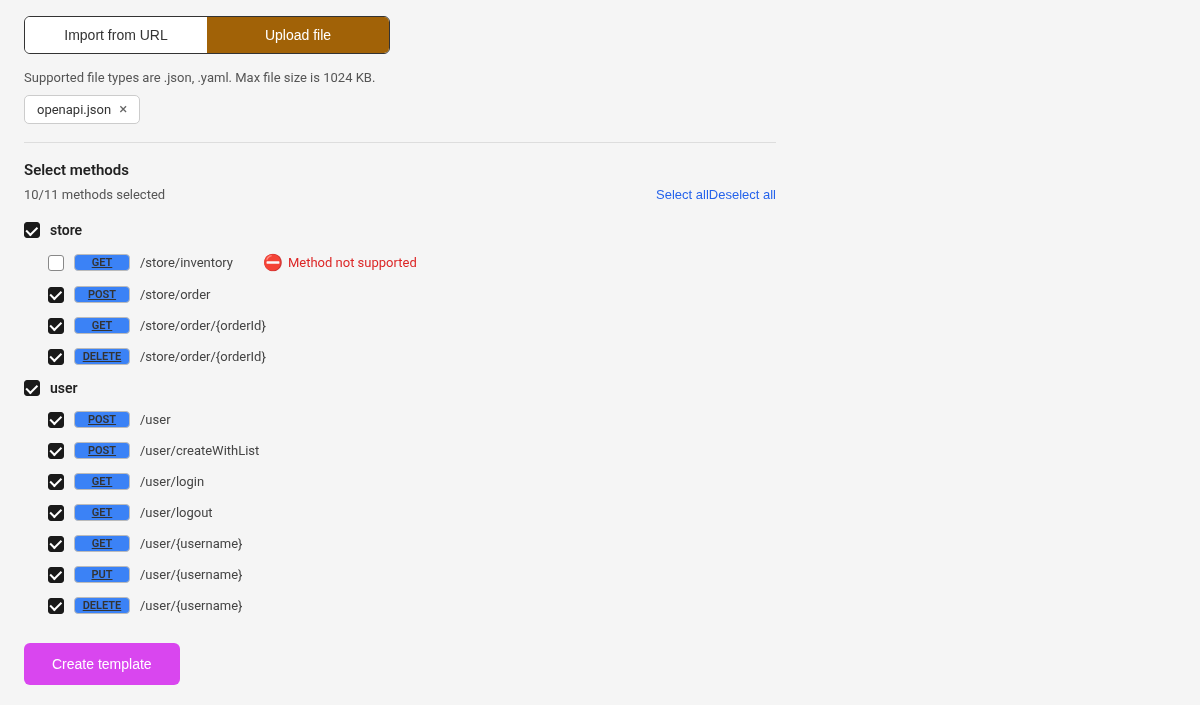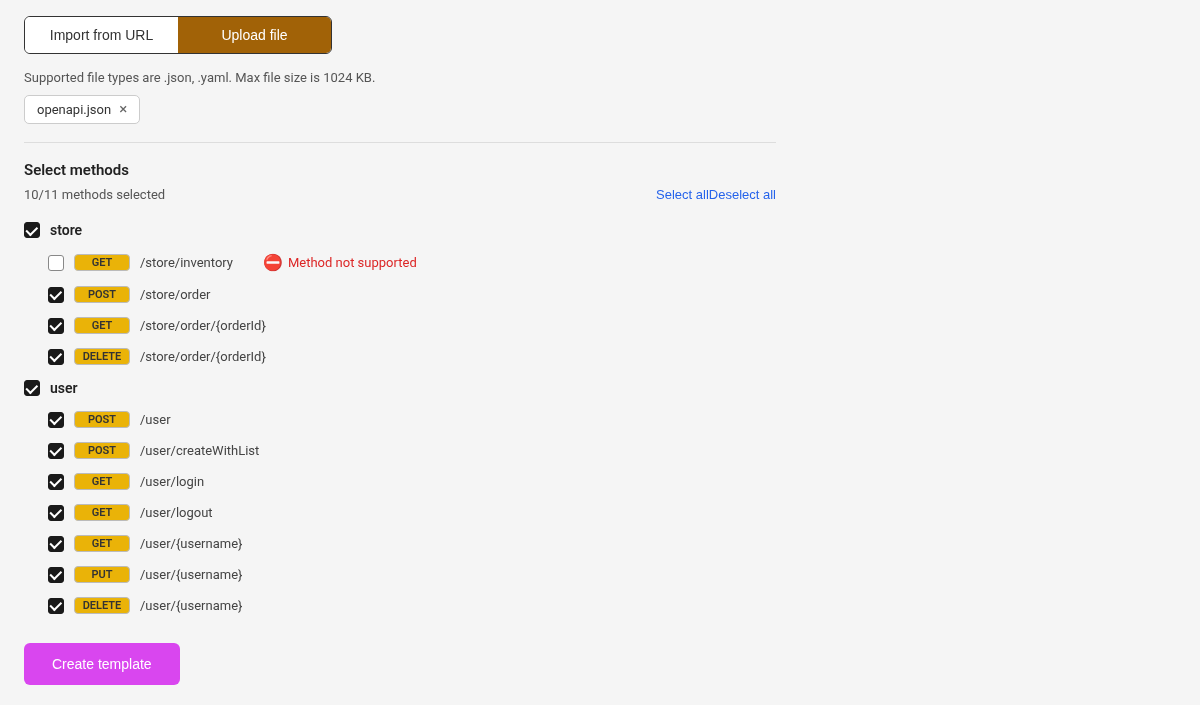--- a/index.html
+++ b/index.html
@@ -15,21 +15,21 @@
       background: #f5f5f5;
       min-height: 705px;
     }
 
     
     .tab-group {
       display: flex;
       border: 1.5px solid #333;
       border-radius: 6px;
       overflow: hidden;
-      width: 308px;
+      width: 366px;
       margin-bottom: 16px;
     }
     .tab-btn {
       flex: 1;
       padding: 10px 16px;
       border: none;
       cursor: pointer;
       font-size: 14px;
       font-weight: 500;
     }
@@ -170,23 +170,24 @@
 
     
     .method-badge {
       display: inline-block;
       border: 1.5px solid #bbb;
       border-radius: 4px;
       padding: 1px 7px;
       font-size: 11px;
       font-weight: 600;
       color: #333;
-      background: #eab308;
+      background: #3b82f6;
       min-width: 56px;
       text-align: center;
+      text-decoration: underline;
     }
 
     .method-path {
       font-size: 13px;
       color: #444;
     }
 
     
     .error-msg {
       display: flex;

